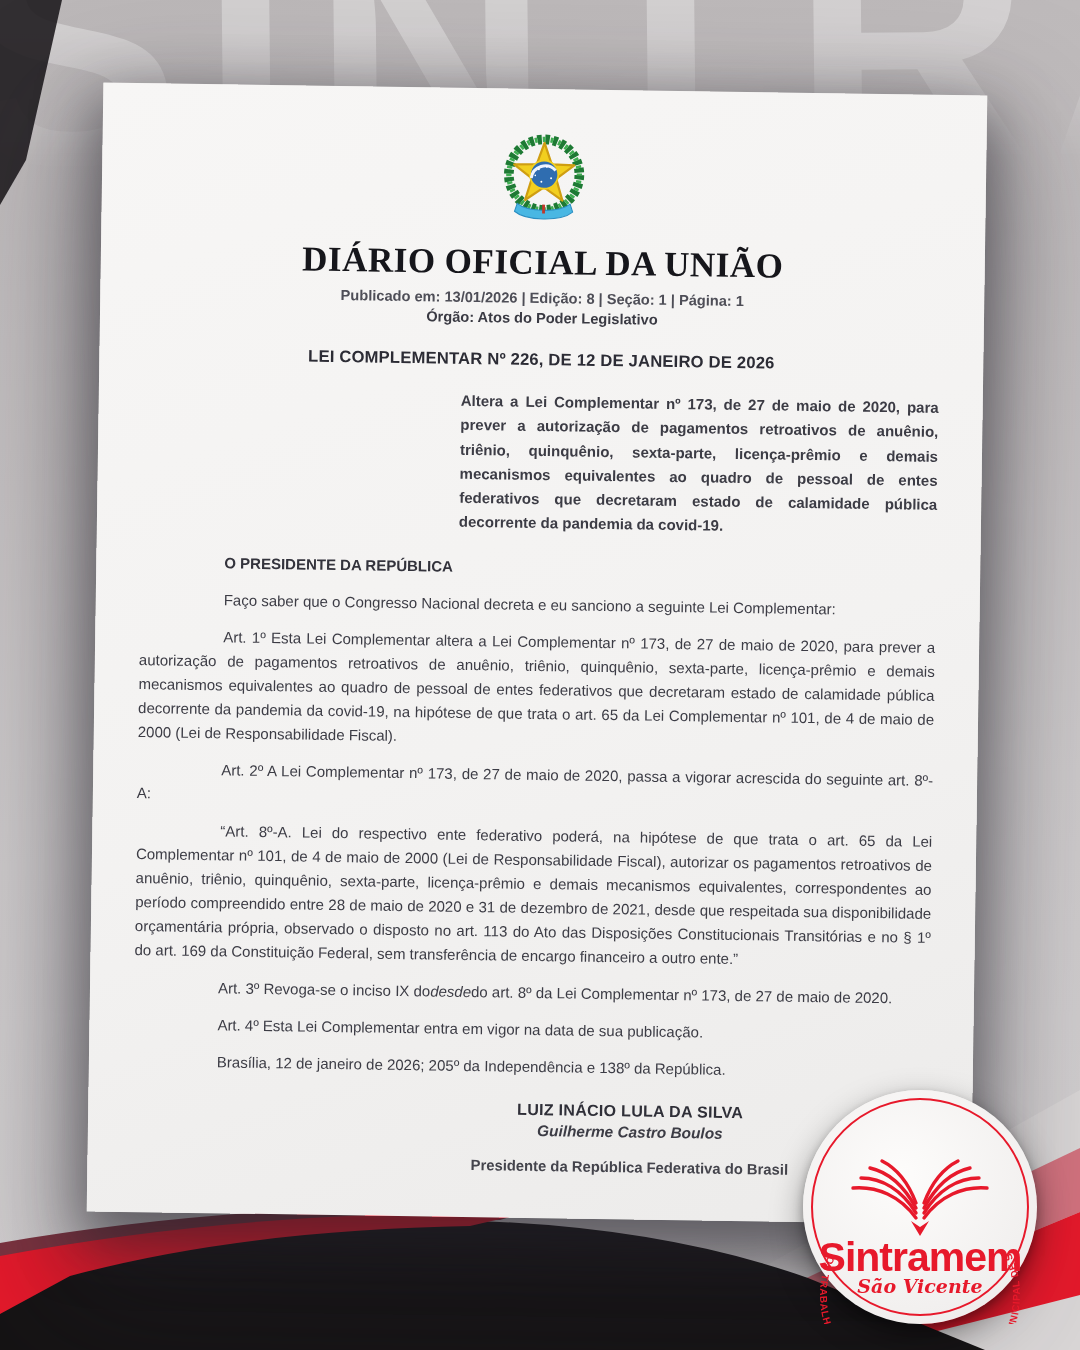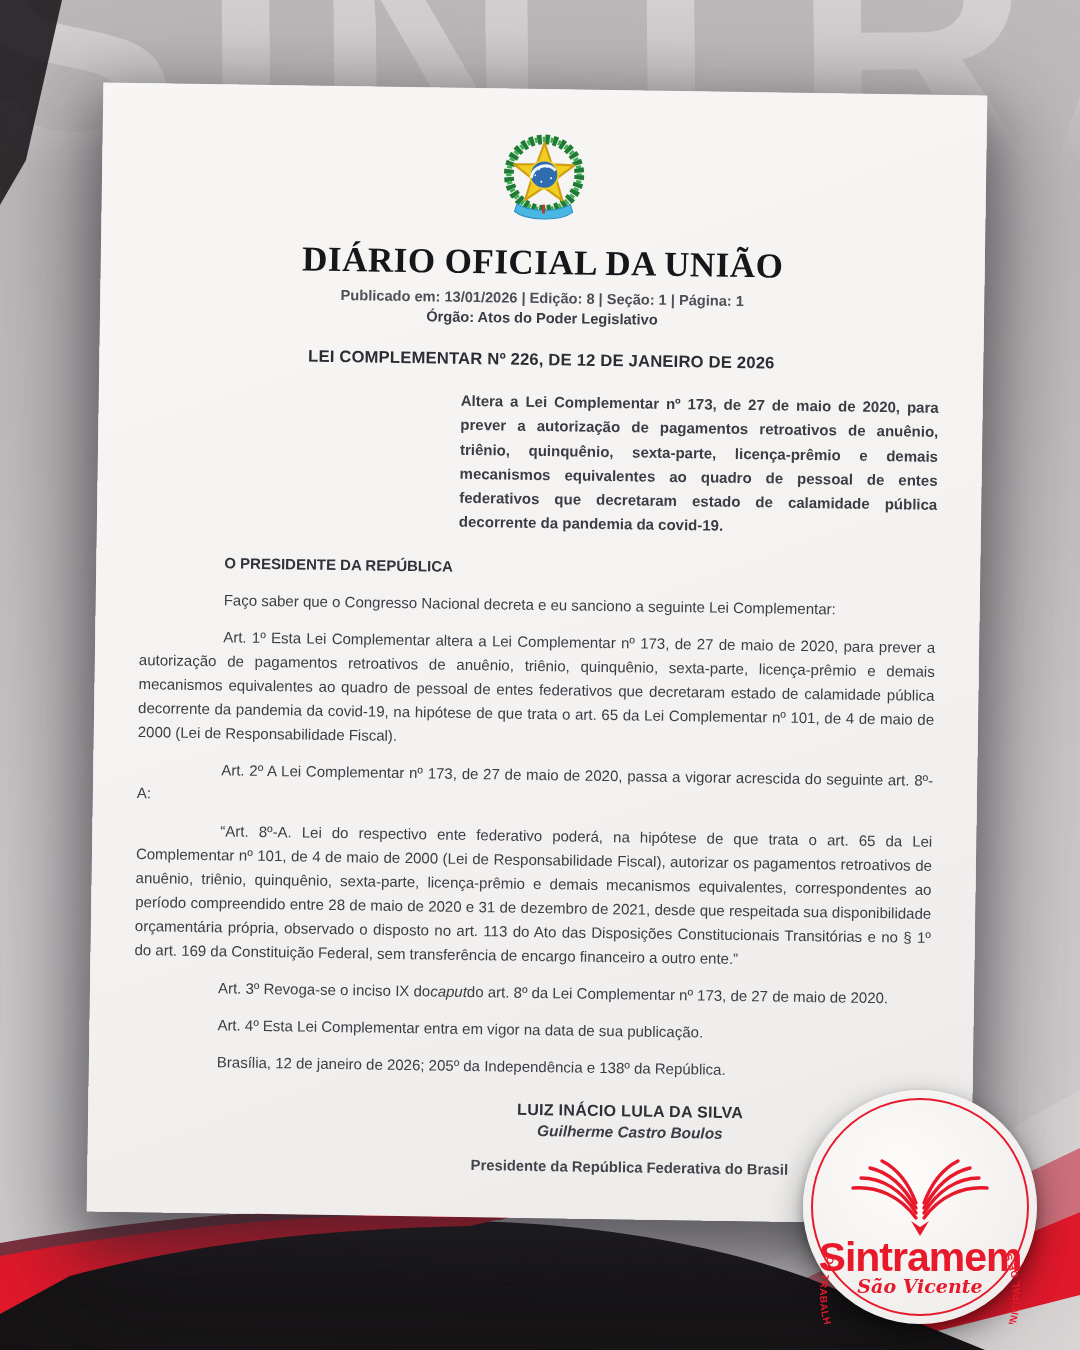--- a/index.html
+++ b/index.html
@@ -90,21 +90,21 @@
     <div class="law-title">LEI COMPLEMENTAR Nº 226, DE 12 DE JANEIRO DE 2026</div>
 
     <div class="ementa">Altera a Lei Complementar nº 173, de 27 de maio de 2020, para prever a autorização de pagamentos retroativos de anuênio, triênio, quinquênio, sexta-parte, licença-prêmio e demais mecanismos equivalentes ao quadro de pessoal de entes federativos que decretaram estado de calamidade pública decorrente da pandemia da covid-19.</div>
 
     <div class="doc-body">
       <p class="preamble-heading">O PRESIDENTE DA REPÚBLICA</p>
       <p class="preamble">Faço saber que o Congresso Nacional decreta e eu sanciono a seguinte Lei Complementar:</p>
       <p>Art. 1º Esta Lei Complementar altera a Lei Complementar nº 173, de 27 de maio de 2020, para prever a autorização de pagamentos retroativos de anuênio, triênio, quinquênio, sexta-parte, licença-prêmio e demais mecanismos equivalentes ao quadro de pessoal de entes federativos que decretaram estado de calamidade pública decorrente da pandemia da covid-19, na hipótese de que trata o art. 65 da Lei Complementar nº 101, de 4 de maio de 2000 (Lei de Responsabilidade Fiscal).</p>
       <p>Art. 2º A Lei Complementar nº 173, de 27 de maio de 2020, passa a vigorar acrescida do seguinte art. 8º-A:</p>
       <p>“Art. 8º-A. Lei do respectivo ente federativo poderá, na hipótese de que trata o art. 65 da Lei Complementar nº 101, de 4 de maio de 2000 (Lei de Responsabilidade Fiscal), autorizar os pagamentos retroativos de anuênio, triênio, quinquênio, sexta-parte, licença-prêmio e demais mecanismos equivalentes, correspondentes ao período compreendido entre 28 de maio de 2020 e 31 de dezembro de 2021, desde que respeitada sua disponibilidade orçamentária própria, observado o disposto no art. 113 do Ato das Disposições Constitucionais Transitórias e no § 1º do art. 169 da Constituição Federal, sem transferência de encargo financeiro a outro ente.”</p>
-      <p><span>Art. 3º Revoga-se o inciso IX do</span><i>caput</i><span>do art. 8º da Lei Complementar nº 173, de 27 de maio de 2020.</span></p>
+      <p><span>Art. 3º Revoga-se o inciso IX do</span><i>desde</i><span>do art. 8º da Lei Complementar nº 173, de 27 de maio de 2020.</span></p>
       <p class="art4">Art. 4º Esta Lei Complementar entra em vigor na data de sua publicação.</p>
       <p class="dateline">Brasília, 12 de janeiro de 2026; 205º da Independência e 138º da República.</p>
     </div>
 
     <div class="signature">
       <div class="sig-name">LUIZ INÁCIO LULA DA SILVA</div>
       <div class="sig-cosigner">Guilherme Castro Boulos</div>
       <div class="sig-role">Presidente da República Federativa do Brasil</div>
     </div>
   </div>

